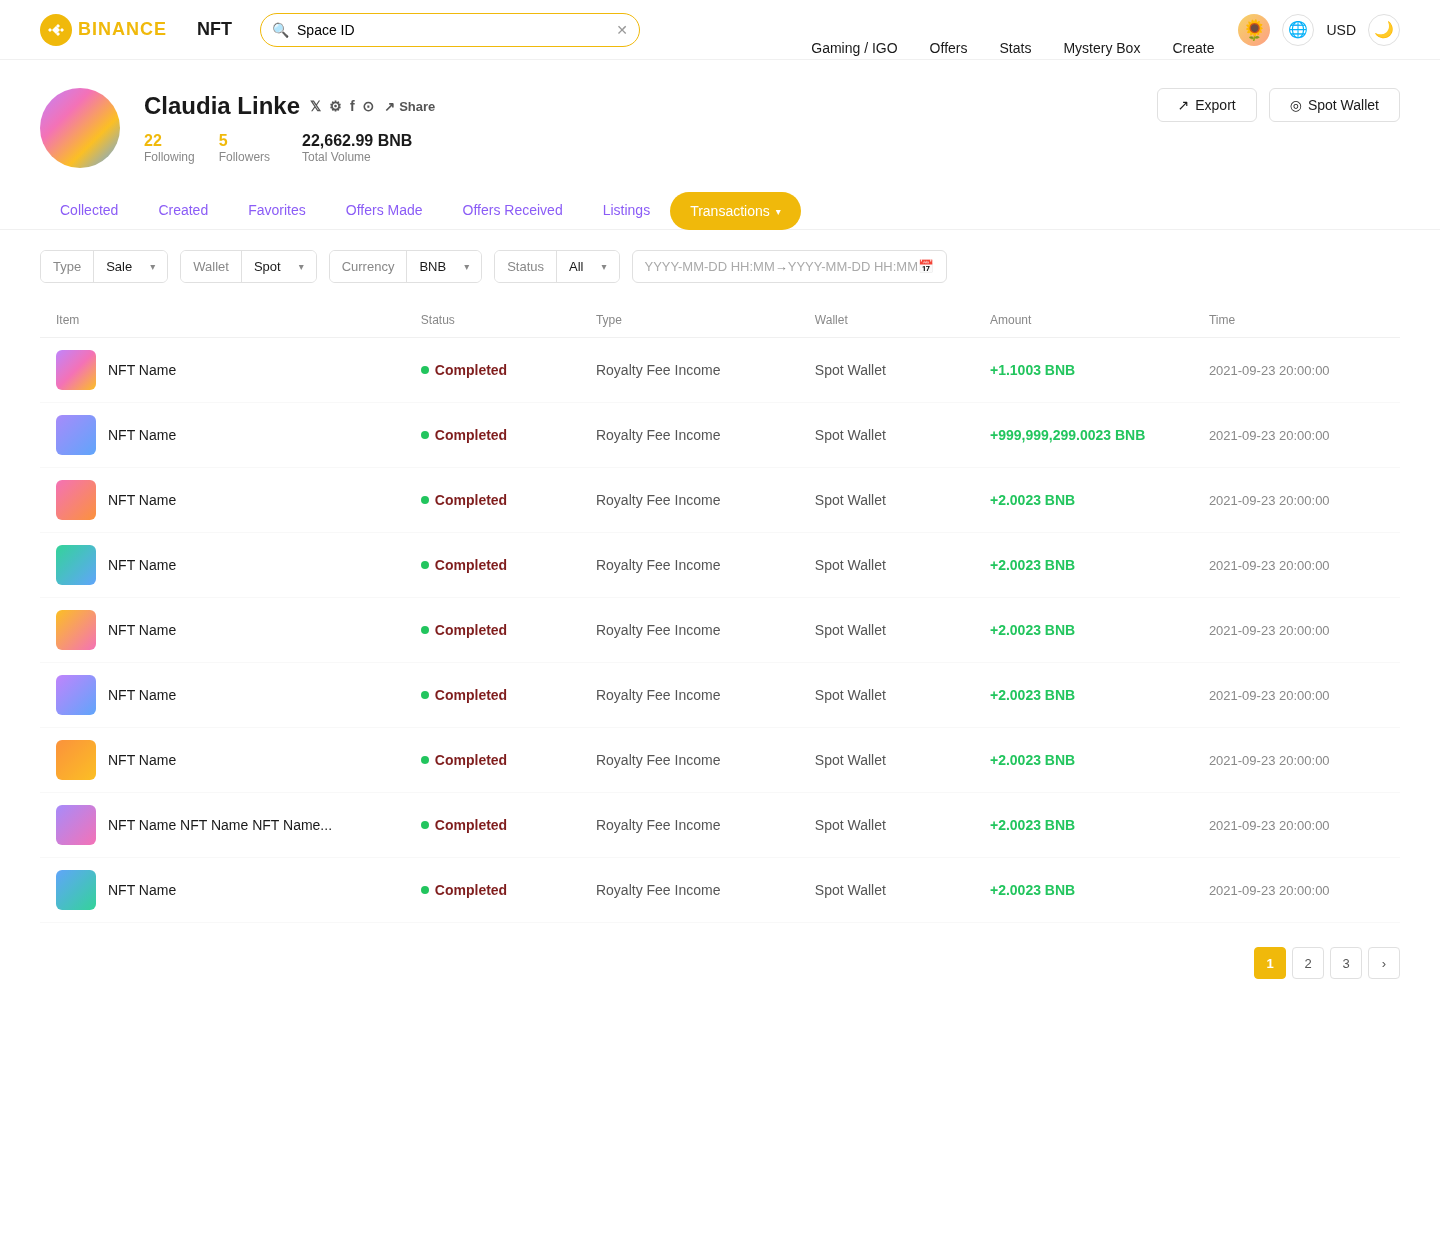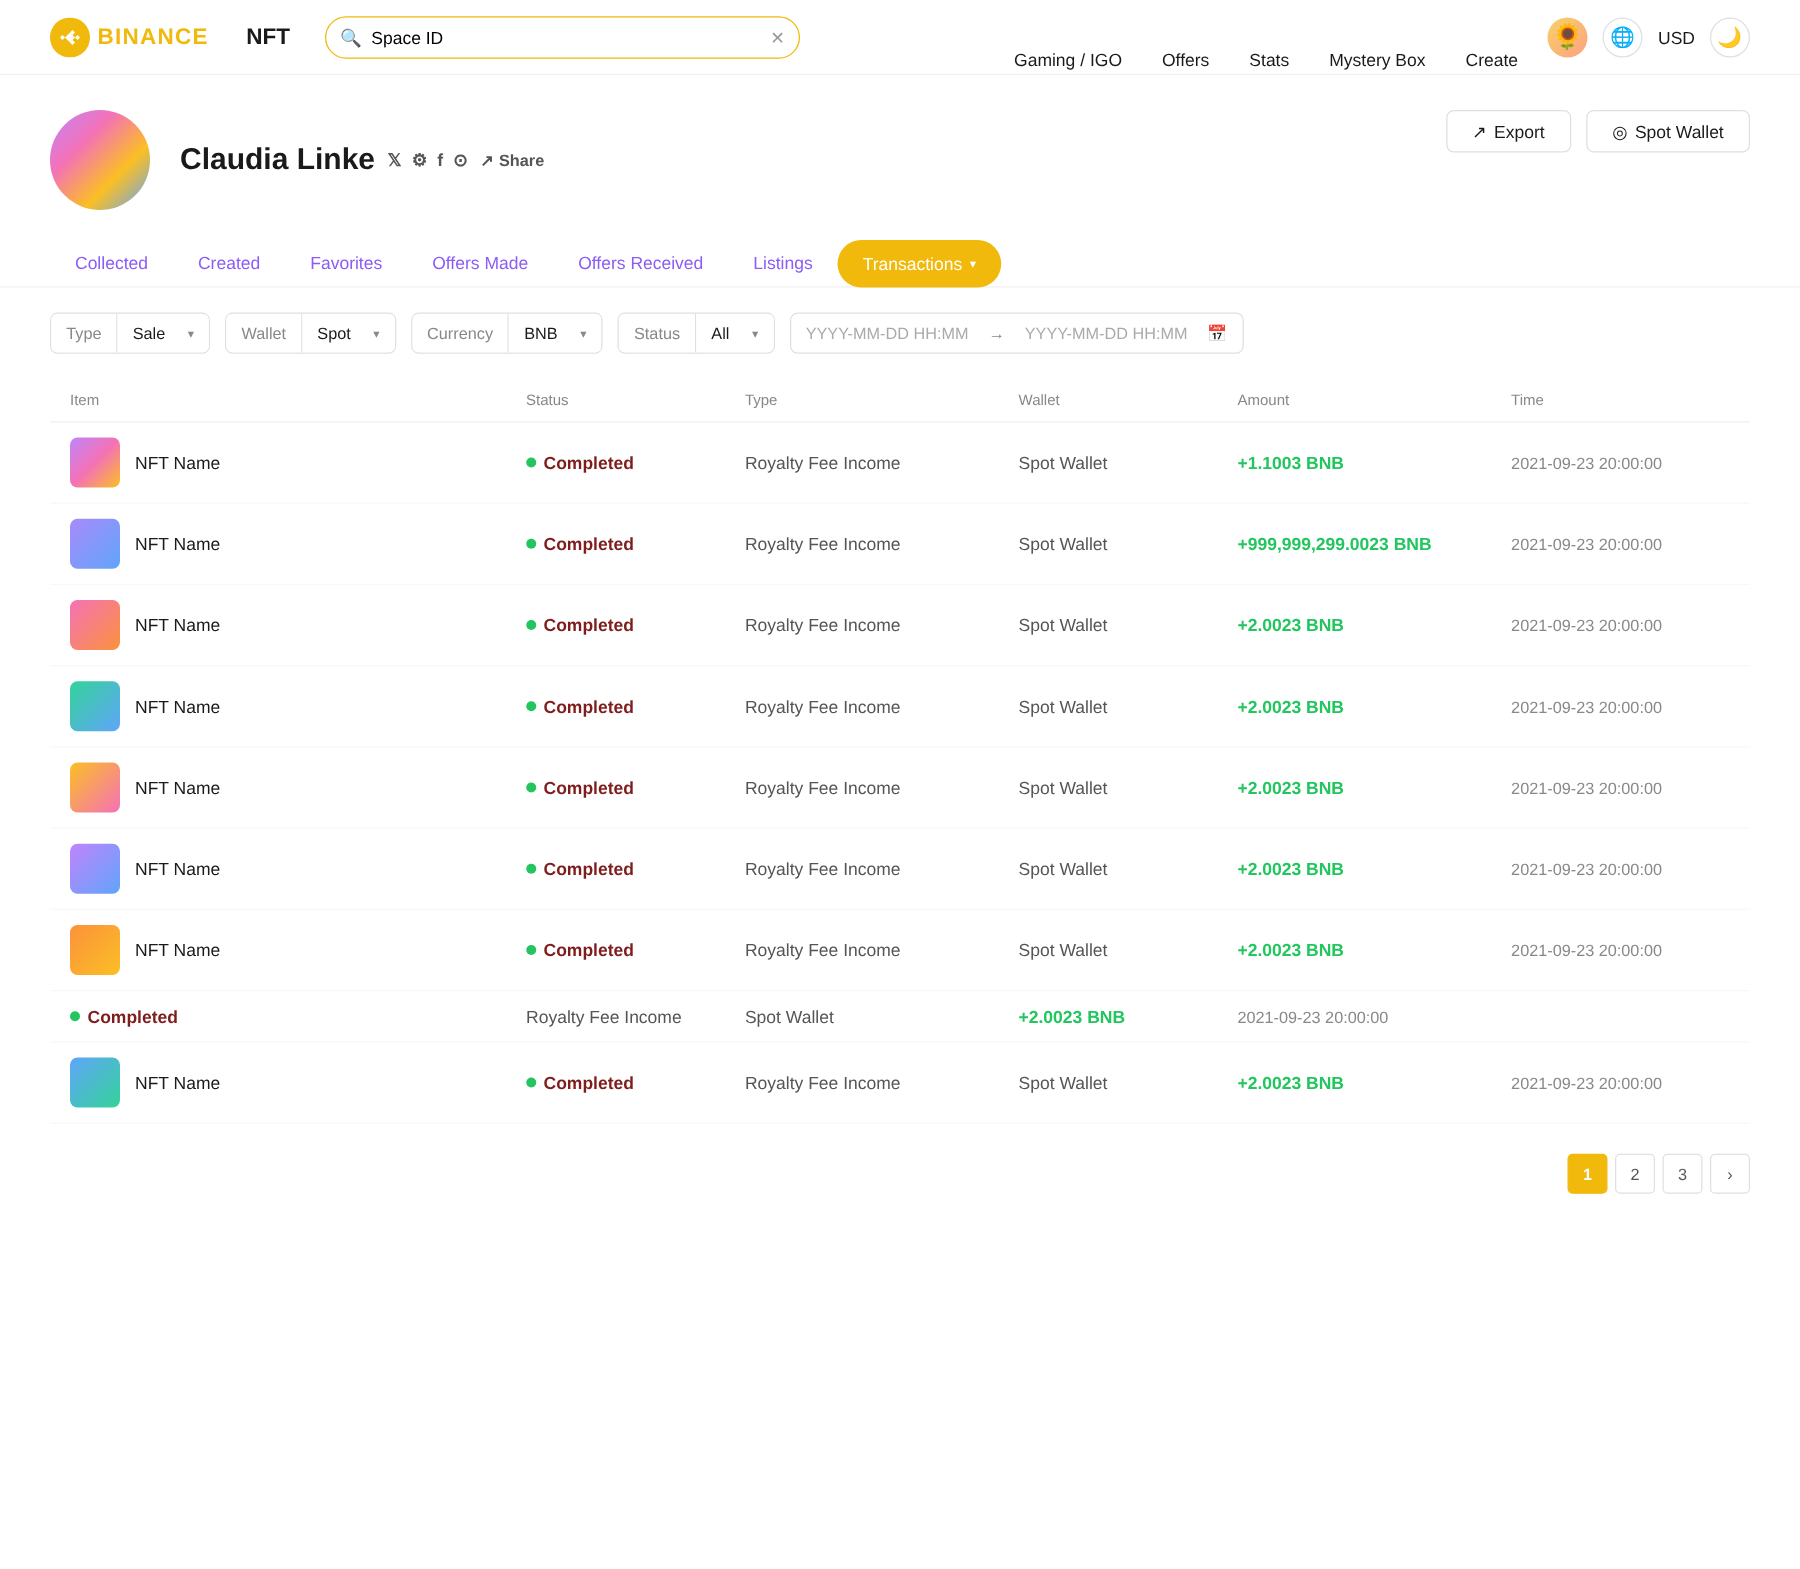--- a/index.html
+++ b/index.html
@@ -47,21 +47,21 @@
     .tab { padding: 10px 20px; font-size: 14px; font-weight: 500; cursor: pointer; color: #8b5cf6; border-radius: 0; border-bottom: 2px solid transparent; margin-bottom: -1px; }
     .tab.active { background: #F0B90B; color: #fff; border-radius: 20px; border-bottom: none; padding: 8px 20px; display: flex; align-items: center; gap: 6px; justify-content: center; }
     .tab-chevron { font-size: 10px; }
 
     
     .filters-section { padding: 20px 40px; display: flex; gap: 12px; align-items: center; }
     .filter-group { display: flex; align-items: center; border: 1px solid #e0e0e0; border-radius: 6px; overflow: hidden; }
     .filter-label { padding: 8px 12px; font-size: 13px; color: #888; background: #fff; border-right: 1px solid #e0e0e0; }
     .filter-select { padding: 8px 12px; font-size: 13px; color: #1a1a1a; background: #fff; display: flex; align-items: center; gap: 18px; cursor: pointer; }
     .filter-chevron { font-size: 10px; color: #888; }
-    .date-range { display: flex; align-items: center; border: 1px solid #e0e0e0; border-radius: 6px; padding: 8px 12px; gap: 16px; font-size: 13px; color: #aaa; cursor: pointer; }
+    .date-range { display: flex; align-items: center; border: 1px solid #e0e0e0; border-radius: 6px; padding: 8px 12px; gap: 0; font-size: 13px; color: #aaa; cursor: pointer; }
     .date-arrow { color: #888; }
     .date-cal-icon { color: #888; }
 
     
     .table-section { padding: 0 40px; }
     .table-header { display: grid; grid-template-columns: 2.5fr 1.2fr 1.5fr 1.2fr 1.5fr 1.2fr; padding: 10px 16px; border-bottom: 1px solid #f0f0f0; }
     .th { font-size: 12px; color: #888; font-weight: 500; }
     .table-row { display: grid; grid-template-columns: 2.5fr 1.2fr 1.5fr 1.2fr 1.5fr 1.2fr; padding: 12px 16px; border-bottom: 1px solid #f8f8f8; align-items: center; }
     .item-cell { display: flex; align-items: center; gap: 12px; }
     .nft-thumb { width: 40px; height: 40px; border-radius: 6px; background: linear-gradient(135deg, #c084fc 0%, #f472b6 50%, #fbbf24 100%); flex-shrink: 0; }
@@ -131,20 +131,34 @@
           <span class="social-icon">𝕏</span>
           <span class="social-icon">⚙</span>
           <span class="social-icon">f</span>
           <span class="social-icon">⊙</span>
         </div>
         <span class="share-btn">
           <span>↗</span>
           <span>Share</span>
         </span>
       </div>
+      <div class="profile-stats">
+        <div class="stat-item">
+          <span class="stat-number">22</span>
+          <span class="stat-label">Following</span>
+        </div>
+        <div class="stat-item">
+          <span class="stat-number">5</span>
+          <span class="stat-label">Followers</span>
+        </div>
+        <div class="stat-volume">
+          <span class="stat-volume-number">22,662.99 BNB</span>
+          <span class="stat-label">Total Volume</span>
+        </div>
+      </div>
     </div>
   </div>
   <div class="profile-actions">
     <button class="export-btn">
       <span>↗</span>
       <span>Export</span>
     </button>
     <button class="spot-wallet-btn">
       <span>◎</span>
       <span>Spot Wallet</span>
@@ -309,20 +323,24 @@
       <div class="status-cell">
         <span class="status-dot"></span>
         <span>Completed</span>
       </div>
       <span class="type-cell">Royalty Fee Income</span>
       <span class="wallet-cell">Spot Wallet</span>
       <span class="amount-cell">+2.0023 BNB</span>
       <span class="time-cell">2021-09-23 20:00:00</span>
     </div>
       <div class="table-row">
+      <div class="item-cell">
+        <div class="nft-thumb" style="background: linear-gradient(135deg, #a78bfa, #f472b6);"></div>
+        <span class="nft-name">NFT Name NFT Name NFT Name...</span>
+      </div>
       <div class="status-cell">
         <span class="status-dot"></span>
         <span>Completed</span>
       </div>
       <span class="type-cell">Royalty Fee Income</span>
       <span class="wallet-cell">Spot Wallet</span>
       <span class="amount-cell">+2.0023 BNB</span>
       <span class="time-cell">2021-09-23 20:00:00</span>
     </div>
       <div class="table-row">

